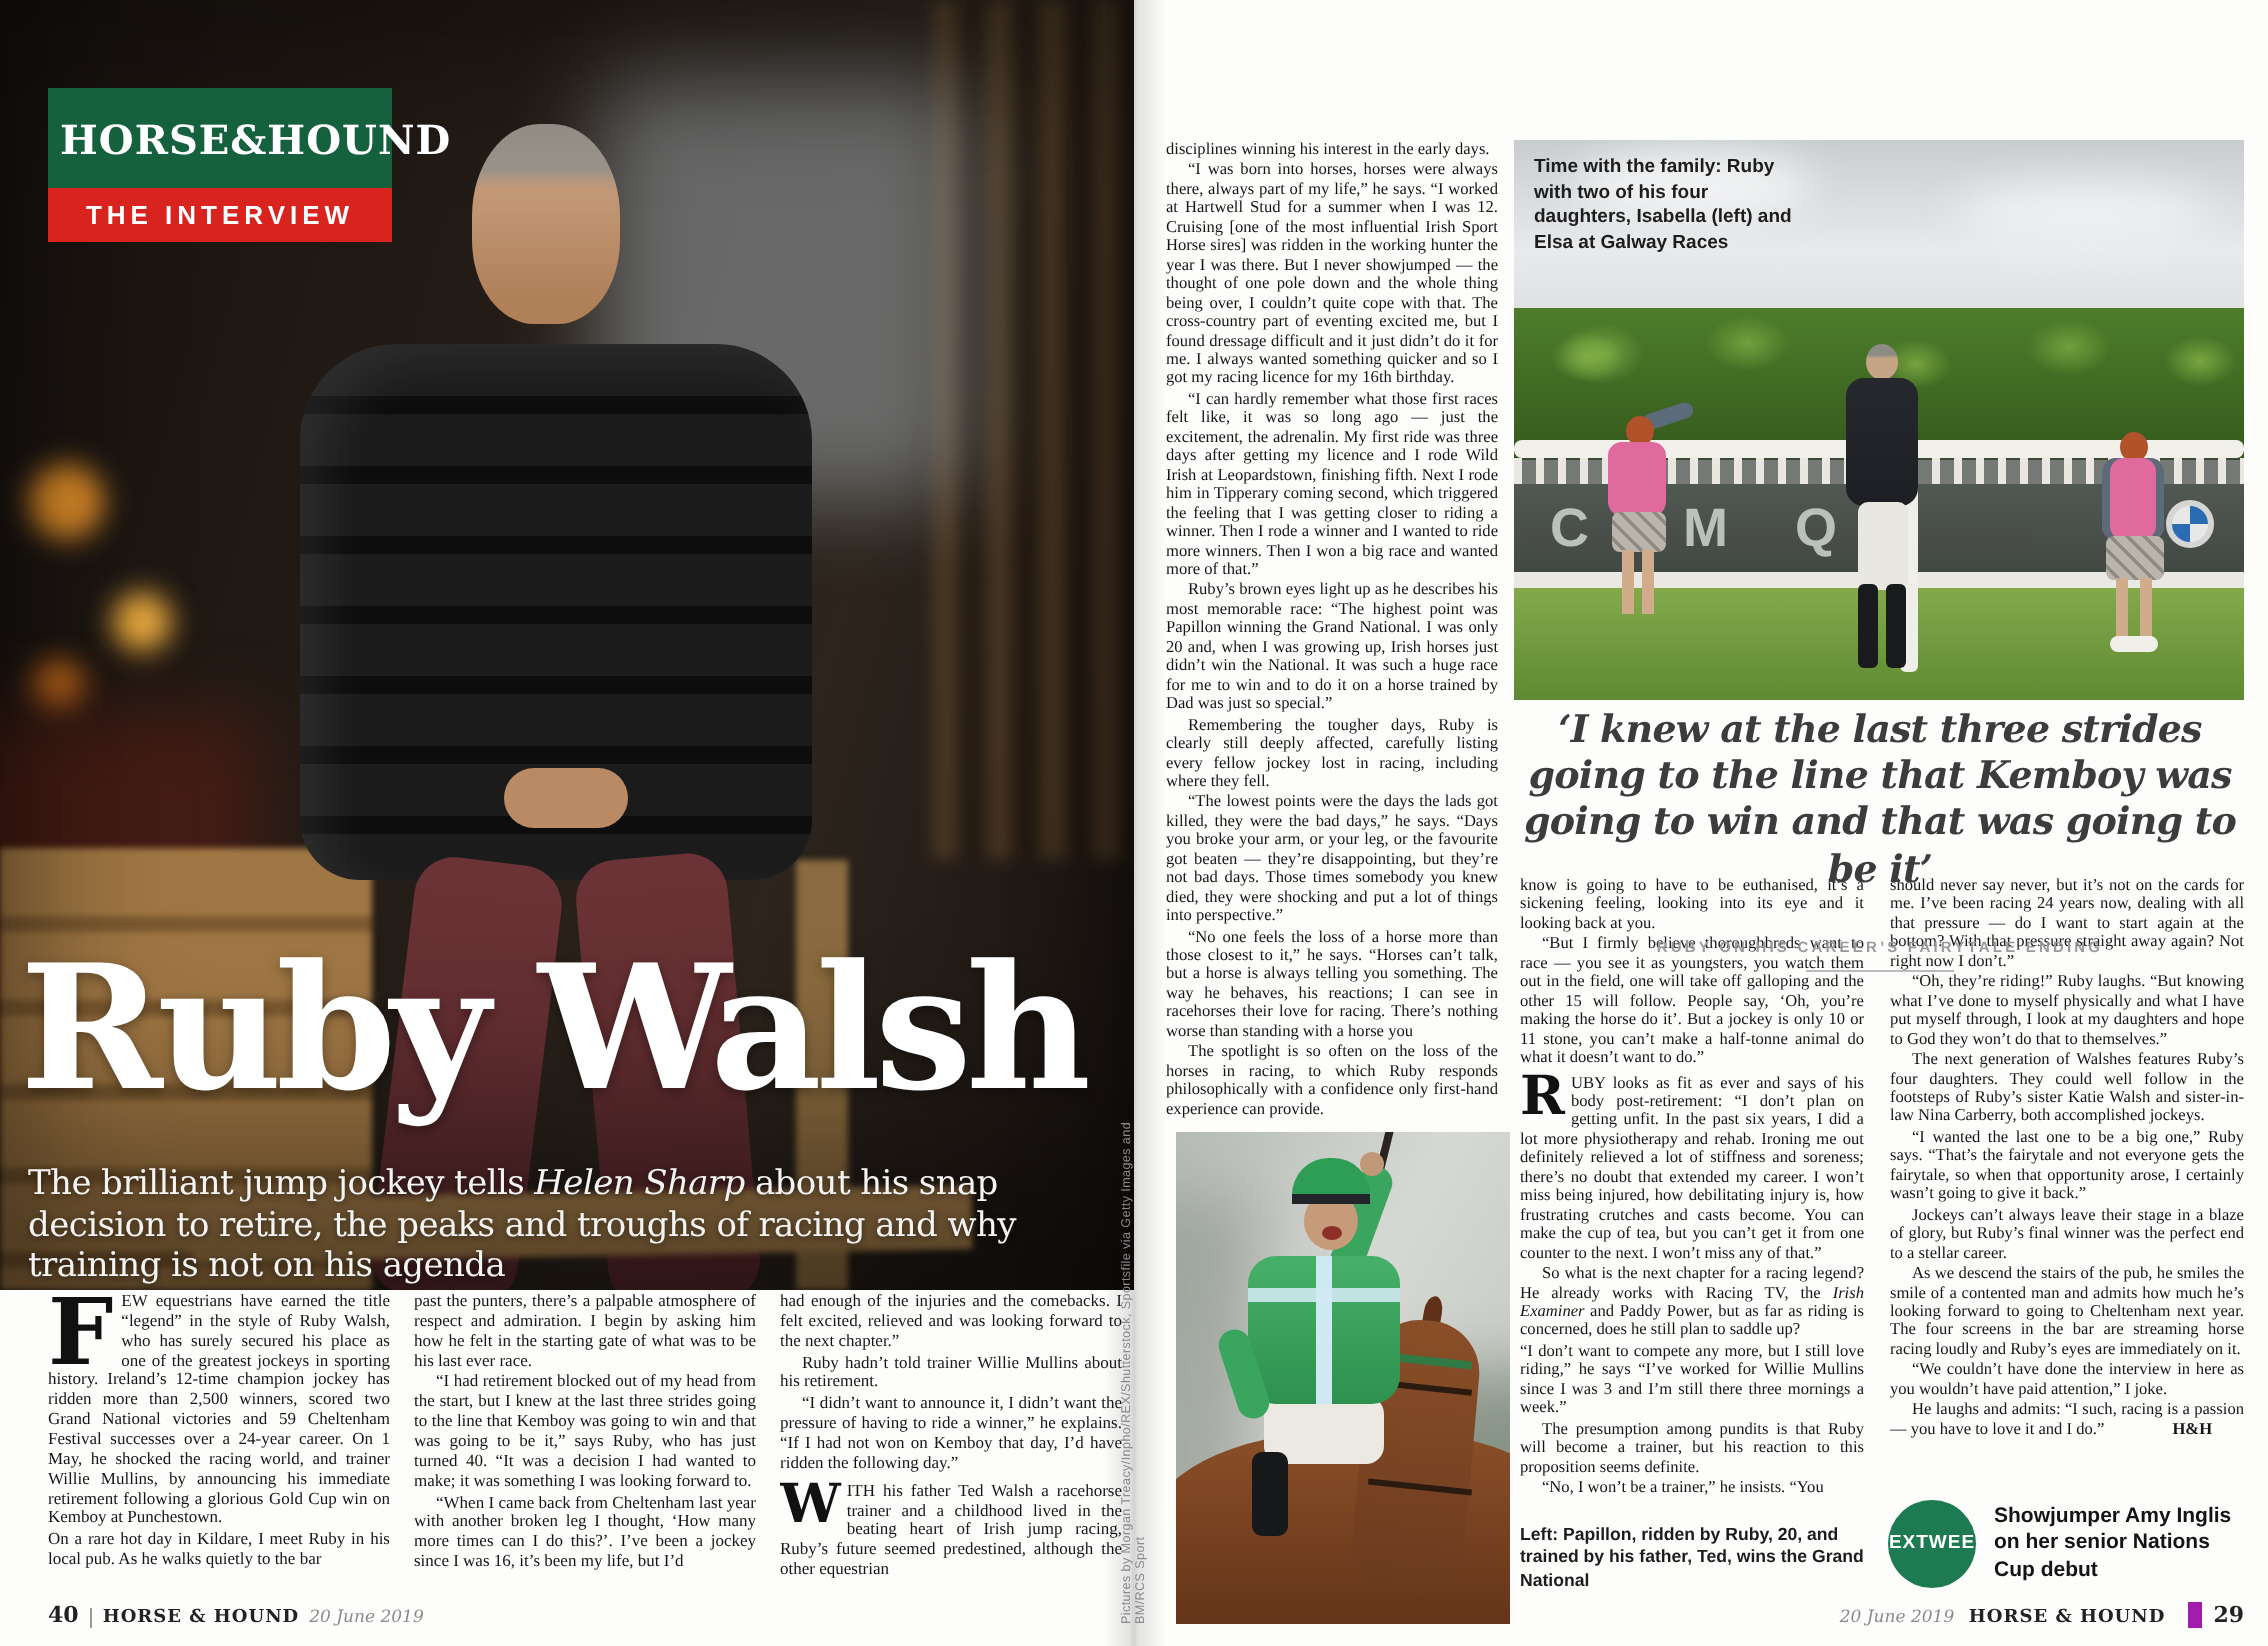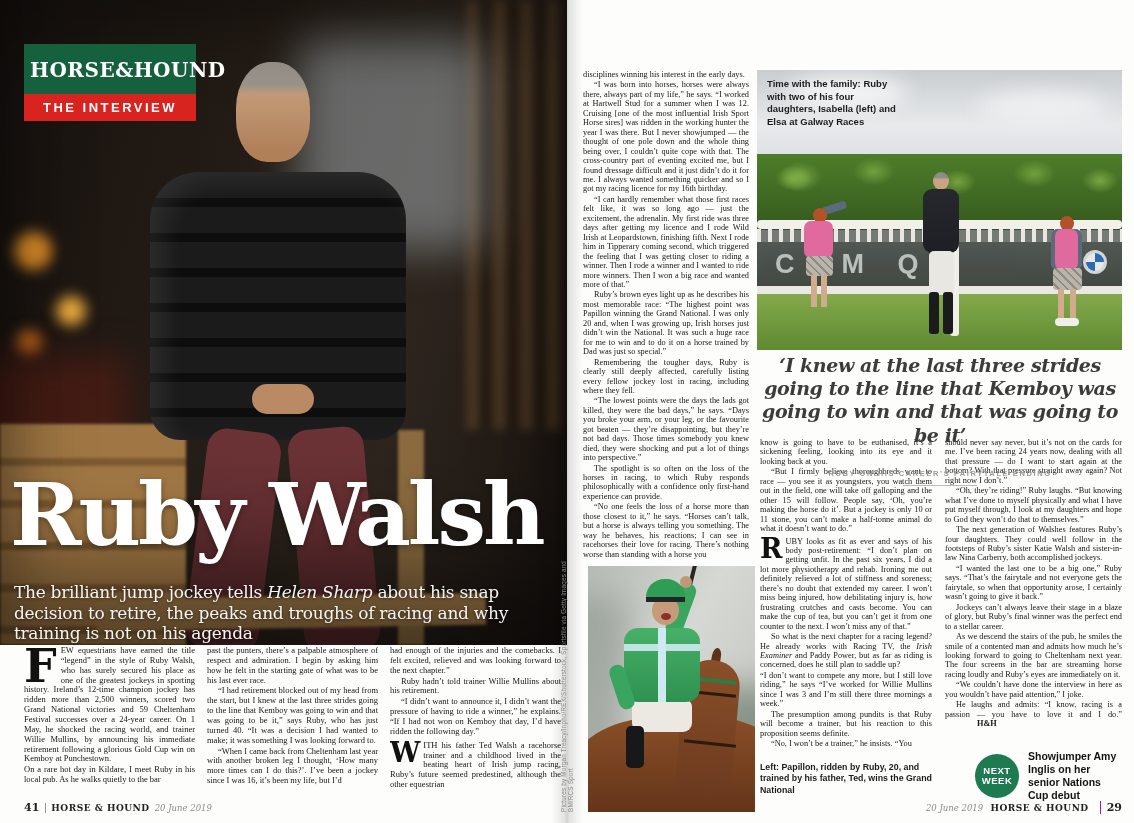--- a/index.html
+++ b/index.html
@@ -183,22 +183,22 @@
   .jk-boot { left:38px; top:160px; width:18px; height:42px; border-radius:5px; background:#17181a; }
 
   .photo-caption { position:absolute; left:760px; top:762px; width:176px;
                    font-family:"Liberation Sans", sans-serif; font-weight:bold;
                    font-size:8.8px; line-height:1.3; color:#1c1c1c; }
 
   
   .nextweek { position:absolute; left:944px; top:750px; width:180px; display:flex; align-items:center; gap:9px; }
   .nw-badge { width:44px; height:44px; border-radius:50%; background:#1e7a50; color:#fff;
               font-family:"Liberation Sans", sans-serif; font-weight:bold; font-size:9.5px;
-              line-height:1.1; display:flex; flex-direction:column; align-items:center; justify-content:center;
-              letter-spacing:0.5px; flex:0 0 auto;margin-left:31px; }
+              line-height:1.1; display:flex; flex-direction:row; align-items:center; justify-content:center;
+              letter-spacing:0.5px; flex:0 0 auto; }
   .nw-text { font-family:"Liberation Sans", sans-serif; font-weight:bold; font-size:10.5px;
              line-height:1.25; color:#141414; }
 
   
   .credit { position:absolute; left:560px; top:540px; height:272px; width:14px;
             writing-mode:vertical-rl; transform:rotate(180deg);
             font-family:"Liberation Sans", sans-serif; font-size:6.3px; color:#8a8a8a;
             letter-spacing:0.2px; z-index:41; text-align:left; }
 </style>
 </head>
@@ -252,33 +252,33 @@
   <div class="bodycol left-col" style="left:390px;">
     <div>
         <p>had enough of the injuries and the comebacks. I felt excited, relieved and was looking forward to the next chapter.”</p>
         <p>Ruby hadn’t told trainer Willie Mullins about his retirement.</p>
         <p>“I didn’t want to announce it, I didn’t want the pressure of having to ride a winner,” he explains. “If I had not won on Kemboy that day, I’d have ridden the following day.”</p>
       </div>
     <p style="margin-top:4px;"><span class="dropcap small">W</span><span>ITH his father Ted Walsh a racehorse trainer and a childhood lived in the beating heart of Irish jump racing, Ruby’s future seemed predestined, although the other equestrian</span></p>
   </div>
 
   <div class="footer fl">
-    <span class="pnum">41</span><span class="fbrand">HORSE &amp; HOUND</span><span class="fdate">20 June 2019</span>
+    <span class="pnum">40</span><span class="fbrand">HORSE &amp; HOUND</span><span class="fdate">20 June 2019</span>
   </div>
 
   <div class="bodycol right-col rp-col1">
     <div>
         <p>disciplines winning his interest in the early days.</p>
         <p>“I was born into horses, horses were always there, always part of my life,” he says. “I worked at Hartwell Stud for a summer when I was 12. Cruising [one of the most influential Irish Sport Horse sires] was ridden in the working hunter the year I was there. But I never showjumped — the thought of one pole down and the whole thing being over, I couldn’t quite cope with that. The cross-country part of eventing excited me, but I found dressage difficult and it just didn’t do it for me. I always wanted something quicker and so I got my racing licence for my 16th birthday.</p>
         <p>“I can hardly remember what those first races felt like, it was so long ago — just the excitement, the adrenalin. My first ride was three days after getting my licence and I rode Wild Irish at Leopardstown, finishing fifth. Next I rode him in Tipperary coming second, which triggered the feeling that I was getting closer to riding a winner. Then I rode a winner and I wanted to ride more winners. Then I won a big race and wanted more of that.”</p>
         <p>Ruby’s brown eyes light up as he describes his most memorable race: “The highest point was Papillon winning the Grand National. I was only 20 and, when I was growing up, Irish horses just didn’t win the National. It was such a huge race for me to win and to do it on a horse trained by Dad was just so special.”</p>
         <p>Remembering the tougher days, Ruby is clearly still deeply affected, carefully listing every fellow jockey lost in racing, including where they fell.</p>
         <p>“The lowest points were the days the lads got killed, they were the bad days,” he says. “Days you broke your arm, or your leg, or the favourite got beaten — they’re disappointing, but they’re not bad days. Those times somebody you knew died, they were shocking and put a lot of things into perspective.”</p>
+        <p>“No one feels the loss of a horse more than those closest to it,” he says. “Horses can’t talk, but a horse is always telling you something. The way he behaves, his reactions; I can see in racehorses their love for racing. There’s nothing worse than standing with a horse you</p>
         <p>The spotlight is so often on the loss of the horses in racing, to which Ruby responds philosophically with a confidence only first-hand experience can provide.</p>
-        <p>“No one feels the loss of a horse more than those closest to it,” he says. “Horses can’t talk, but a horse is always telling you something. The way he behaves, his reactions; I can see in racehorses their love for racing. There’s nothing worse than standing with a horse you</p>
       </div>
   </div>
 
   <div class="family">
     <div class="shape fam-sky"></div>
     <div class="shape fam-cloud1"></div>
     <div class="shape fam-cloud2"></div>
     <div class="shape fam-hedge"></div>
     <div class="shape fam-hedge-lights"></div>
     <div class="shape fam-toprail"></div>
@@ -329,21 +329,21 @@
   <div class="bodycol right-col rp-col3">
     <div>
         <p>should never say never, but it’s not on the cards for me. I’ve been racing 24 years now, dealing with all that pressure — do I want to start again at the bottom? With that pressure straight away again? Not right now I don’t.”</p>
         <p>“Oh, they’re riding!” Ruby laughs. “But knowing what I’ve done to myself physically and what I have put myself through, I look at my daughters and hope to God they won’t do that to themselves.”</p>
         <p>The next generation of Walshes features Ruby’s four daughters. They could well follow in the footsteps of Ruby’s sister Katie Walsh and sister-in-law Nina Carberry, both accomplished jockeys.</p>
         <p>“I wanted the last one to be a big one,” Ruby says. “That’s the fairytale and not everyone gets the fairytale, so when that opportunity arose, I certainly wasn’t going to give it back.”</p>
         <p>Jockeys can’t always leave their stage in a blaze of glory, but Ruby’s final winner was the perfect end to a stellar career.</p>
         <p>As we descend the stairs of the pub, he smiles the smile of a contented man and admits how much he’s looking forward to going to Cheltenham next year. The four screens in the bar are streaming horse racing loudly and Ruby’s eyes are immediately on it.</p>
         <p>“We couldn’t have done the interview in here as you wouldn’t have paid attention,” I joke.</p>
       </div>
-    <p class="ind"><span>He laughs and admits: “I know, racing is a passion — you have to love it and I do.” </span><span class="bold">H&amp;H</span></p>
+    <p class="ind"><span>He laughs and admits: “I such, racing is a passion — you have to love it and I do.” </span><span class="bold">H&amp;H</span></p>
   </div>
 
   <div class="jockey">
     <div class="shape jk-blob1"></div>
     <div class="shape jk-blob2"></div>
     <div class="shape jk-whip"></div>
     <div class="shape jk-arm-up"></div>
     <div class="shape jk-hand"></div>
     <div class="shape jk-ear1"></div>
     <div class="shape jk-ear2"></div>
@@ -368,19 +368,19 @@
 
   <div class="nextweek">
     <div class="nw-badge">
       <span>NEXT</span>
       <span>WEEK</span>
     </div>
     <div class="nw-text">Showjumper Amy Inglis on her senior Nations Cup debut</div>
   </div>
 
   <div class="footer fr">
-    <span class="fdate">20 June 2019</span> <span class="fbrand" style="border-right:none;border-left:none;">HORSE &amp; HOUND</span><span class="pnum" style="border-left:1px solid #a21caf;padding-left:6px;">29</span>
+    <span class="fdate">20 June 2019</span> <span class="fbrand" style="border-right:none;border-left:none;">HORSE &amp; HOUND</span><span class="pnum" style="border-left:7px solid #a21caf;padding-left:6px;">29</span>
   </div>
 
   <div class="credit">Pictures by Morgan Treacy/Inpho/REX/Shutterstock, Sportsfile via Getty Images and BM/RCS Sport</div>
 
   <div class="fold"></div>
 </div>
 
 </body></html>

